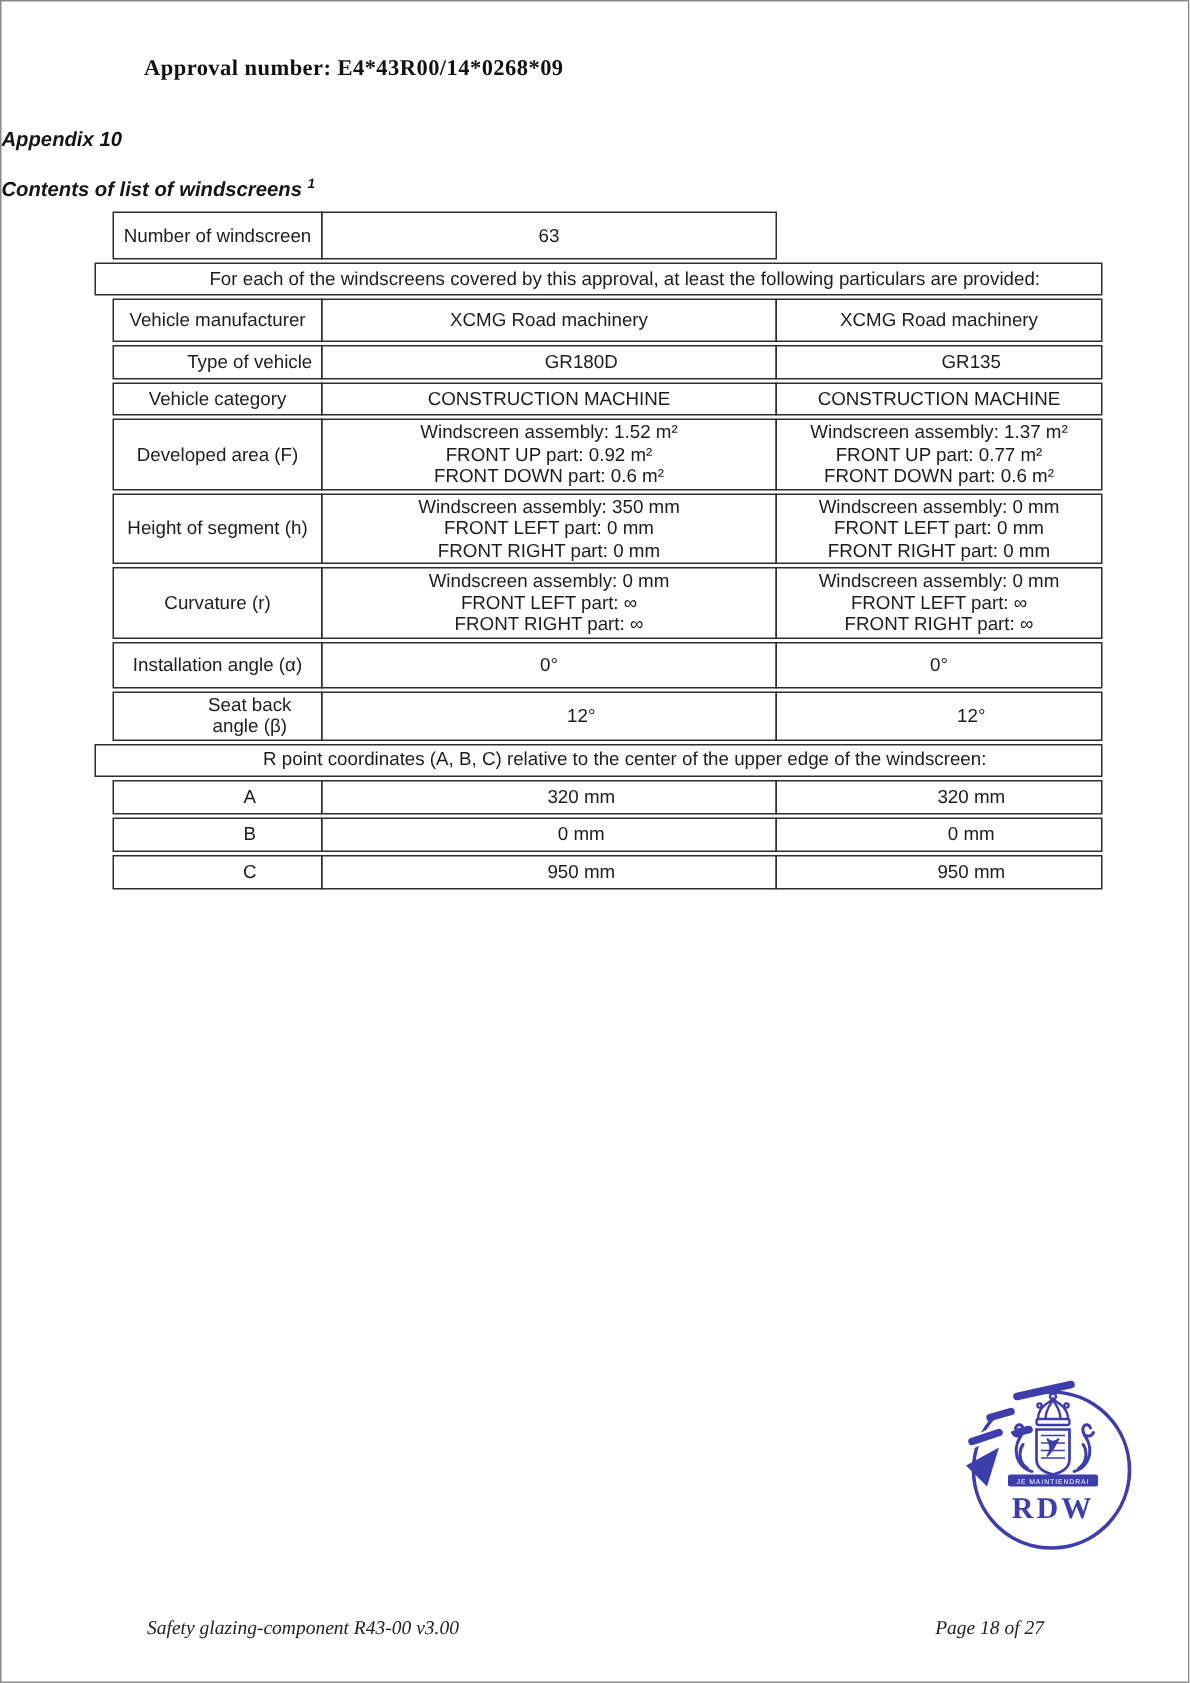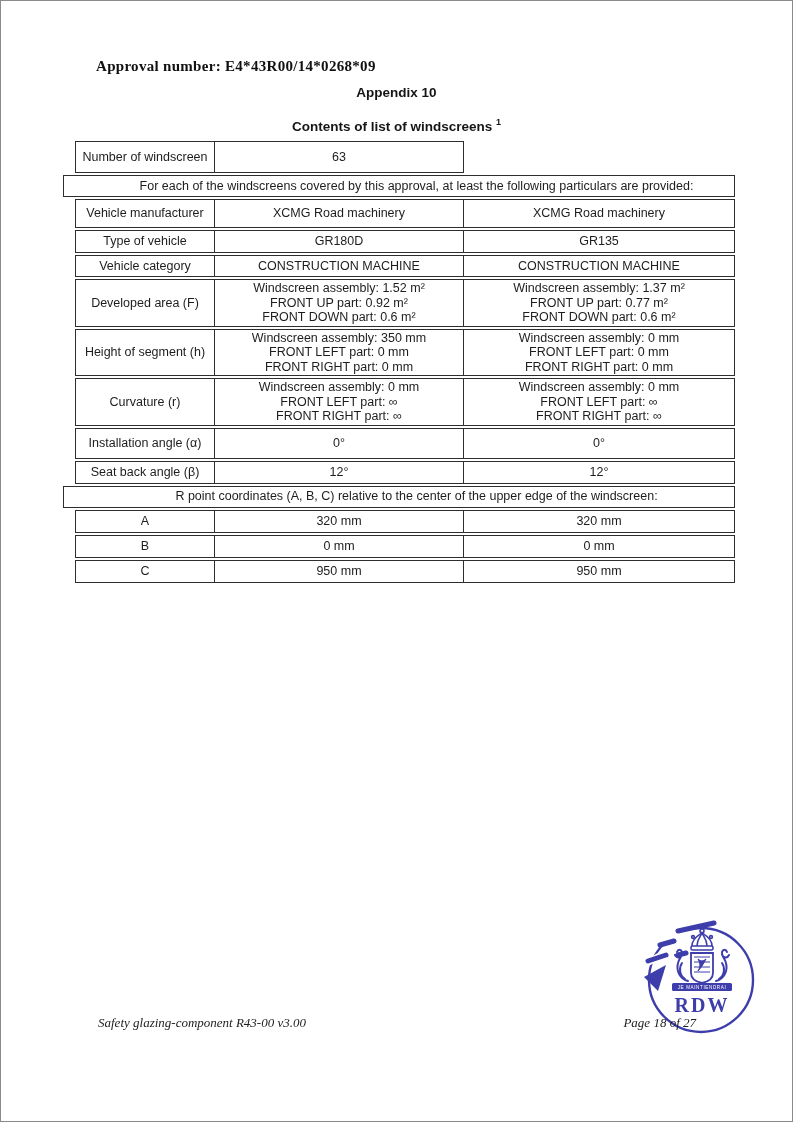--- a/index.html
+++ b/index.html
@@ -12,59 +12,58 @@
     border:1px solid #8a8a8a;
     font-family:"Liberation Sans", sans-serif;
     color:#1d1d1d;
     overflow:hidden;
   }
   .approval {
     position:absolute; left:95px; top:37px;
     font-family:"Liberation Serif", serif;
     font-weight:bold; font-size:15px; letter-spacing:0.3px;
     color:#111;
-    margin-top:20px;
   }
   .doc-title, .doc-subtitle {
     position:absolute; left:0; width:100%;
-    text-align:center; font-weight:bold; font-size:13.5px; color:#151515;
+    font-weight:bold; font-size:13.5px; color:#151515;font-style:italic;
   }
   .doc-title { top:84px; }
   .doc-subtitle { top:116px; }
   .doc-subtitle sup { font-size:9px; }
 
   
   .wtable { position:absolute; left:62px; top:140px; width:672px; }
   .trow { display:flex; margin-top:2px; }
   .trow:first-child { margin-top:0; }
   .cell {
     border:1px solid #2e2e2e;
     display:flex; flex-direction:column;
     align-items:center; justify-content:center;
     text-align:center;
     font-size:12.5px; line-height:14.5px;
     padding:1px 5px;
   }
   .cell + .cell { margin-left:-1px; }
   .c1 { width:140px;margin-left:12px; }
-  .c2 { width:250px; }
+  .c2 { width:304px; }
   .c3 { flex:1; }
   .full { flex:1;padding-left:40px; }
   .h32 .cell { min-height:32px; }
   .h22 .cell { min-height:22px; }
   .h29 .cell { min-height:29px; }
-  .h23 .cell { min-height:23px; }
+  .h23 .cell { min-height:23px;padding-left:48px; }
   .h44 .cell { min-height:44px; }
   .h45 .cell { min-height:45px; }
   .h31 .cell { min-height:31px; }
   .line { display:block; }
 
   
   .footer-left, .footer-right {
-    position:absolute; top:1014px;
+    position:absolute; top:1076px;
     font-family:"Liberation Serif", serif;
     font-style:italic; font-size:13px; color:#222;
   }
   .footer-left { left:97px; }
   .footer-right { right:96px; }
 
   
   .rdw-logo { position:absolute; left:635px; top:918px; width:122px; height:120px; }
 </style>
 </head>

